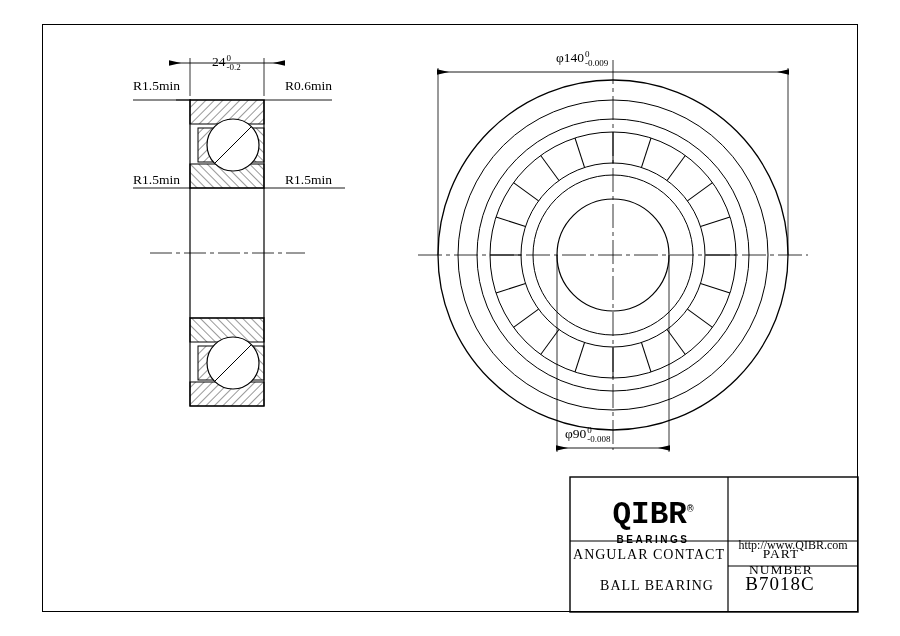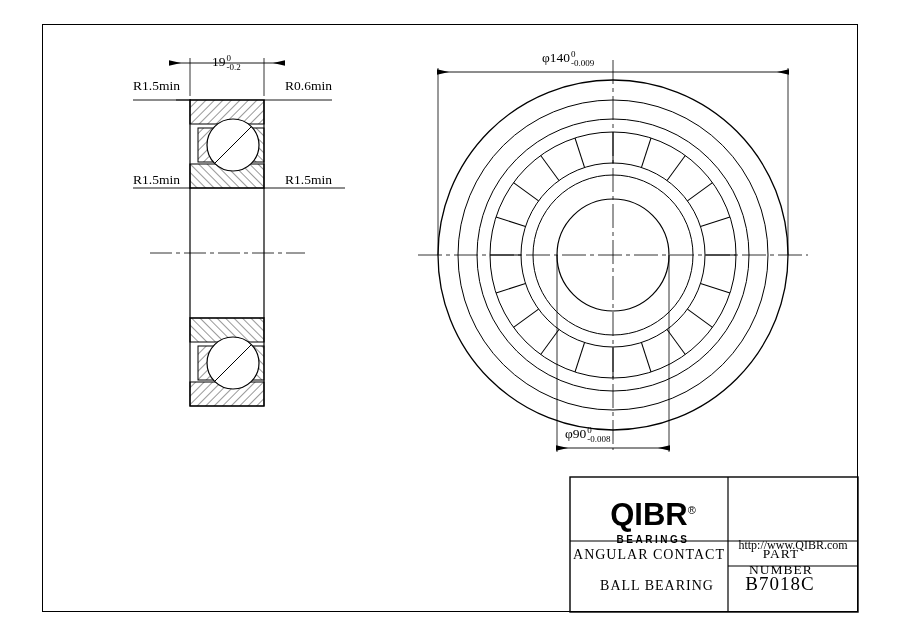--- a/index.html
+++ b/index.html
@@ -4,21 +4,21 @@
 <style>
   html,body{margin:0;padding:0;background:#ffffff;}
   body{width:900px;height:636px;font-family:"Liberation Serif",serif;color:#000;overflow:hidden;}
   #sheet{position:relative;width:900px;height:636px;background:#fff;}
   .frame{position:absolute;left:42px;top:24px;width:816px;height:588px;border:1.5px solid #000;box-sizing:border-box;}
   svg{position:absolute;left:0;top:0;width:900px;height:636px;overflow:visible;}
   .lbl{position:absolute;font-family:"Liberation Serif",serif;white-space:nowrap;}
   .dimtext{font-size:13.5px;}
   .rtext{font-size:13.5px;}
   .brand{position:absolute;left:578px;top:478px;width:150px;height:62px;display:flex;flex-direction:column;align-items:center;justify-content:center;}
-  .brandmain{font-family:Liberation Sans, sans-serif;font-size:31px;font-weight:bold;letter-spacing:0px;line-height:1;margin-top:26px;}
+  .brandmain{font-family:Liberation Mono, monospace;font-size:31px;font-weight:bold;letter-spacing:0px;line-height:1;margin-top:26px;}
   .brandsub{font-family:"Liberation Sans",sans-serif;font-size:10px;letter-spacing:2.5px;font-weight:bold;margin-top:4px;}
   .regmark{font-size:11px;vertical-align:super;font-weight:normal;}
   .cotext{position:absolute;text-align:center;font-size:12.5px;}
   .urltext{position:absolute;text-align:center;font-size:12px;}
   .prodname{position:absolute;text-align:center;font-size:14px;letter-spacing:1px;}
   .pnlabel{position:absolute;text-align:center;font-size:13.5px;letter-spacing:1px;}
   .pnvalue{position:absolute;text-align:center;font-size:19px;letter-spacing:1px;}
 </style>
 </head>
 <body>
@@ -130,29 +130,29 @@
 
     <g>
       <rect x="570" y="477" width="288" height="135" fill="none" stroke="#000" stroke-width="1.4"></rect>
       <line x1="570" y1="541" x2="858" y2="541" stroke="#000" stroke-width="1.2"></line>
       <line x1="728" y1="477" x2="728" y2="612" stroke="#000" stroke-width="1.2"></line>
       <line x1="728" y1="566" x2="858" y2="566" stroke="#000" stroke-width="1.2"></line>
     </g>
   </svg>
 
   <div class="lbl dimtext" style="left:212px;top:54px;">
-    <span>19</span><span style="display:inline-block;vertical-align:middle;line-height:1;font-size:9px;margin-left:1px;"><span style="display:block">0</span><span style="display:block">-0.2</span></span>
+    <span>24</span><span style="display:inline-block;vertical-align:middle;line-height:1;font-size:9px;margin-left:1px;"><span style="display:block">0</span><span style="display:block">-0.2</span></span>
   </div>
 
   <div class="lbl rtext" style="left:133px;top:78px;">R1.5min</div>
   <div class="lbl rtext" style="left:285px;top:78px;">R0.6min</div>
   <div class="lbl rtext" style="left:133px;top:172px;">R1.5min</div>
   <div class="lbl rtext" style="left:285px;top:172px;">R1.5min</div>
 
-  <div class="lbl dimtext" style="left:542px;top:50px;">
+  <div class="lbl dimtext" style="left:556px;top:50px;">
     <span>φ</span><span>140</span><span style="display:inline-block;vertical-align:middle;line-height:1;font-size:9px;margin-left:1px;"><span style="display:block">0</span><span style="display:block">-0.009</span></span>
   </div>
 
   <div class="lbl dimtext" style="left:565px;top:426px;">
     <span>φ</span><span>90</span><span style="display:inline-block;vertical-align:middle;line-height:1;font-size:9px;margin-left:1px;"><span style="display:block">0</span><span style="display:block">-0.008</span></span>
   </div>
 
   <div class="brand">
     <div class="brandmain"><span>QIBR</span><span class="regmark">®</span></div>
     <div class="brandsub">BEARINGS</div>

